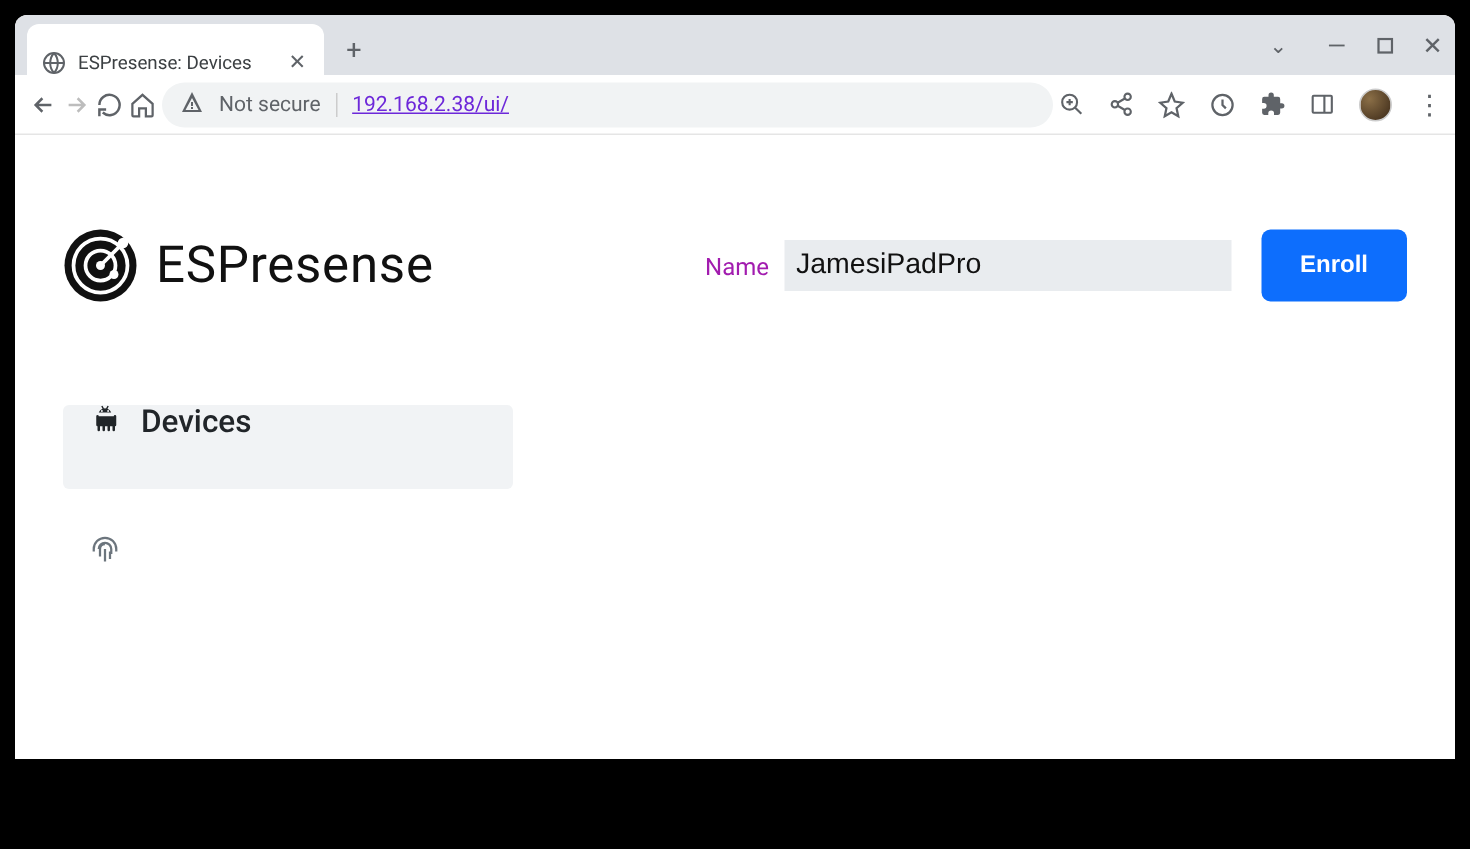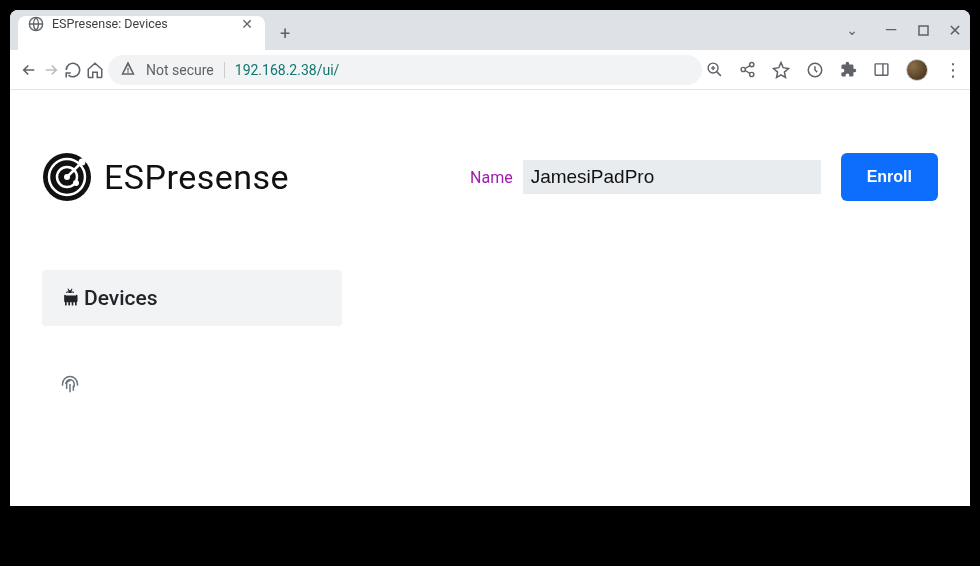--- a/index.html
+++ b/index.html
@@ -23,24 +23,24 @@
       background: #dee1e6;
       height: 40px;
       display: flex;
       align-items: flex-end;
       padding: 0 8px;
       position: relative;
     }
     .tab {
       background: #fff;
       height: 34px;
-      width: 247px;
+      width: 198px;
       border-radius: 8px 8px 0 0;
       display: flex;
-      align-items: flex-start;
+      align-items: flex-end;
       padding: 0 10px;
       gap: 8px;
       font-size: 12.5px;
       color: #3c4043;
       position: relative;
     }
     .tab .globe-icon {
       width: 16px;
       height: 16px;
       flex-shrink: 0;
@@ -82,21 +82,21 @@
       background: #f1f3f4;
       border-radius: 15px;
       display: flex;
       align-items: center;
       padding: 0 12px;
       gap: 10px;
       color: #5f6368;
       font-size: 14px;
     }
     .omnibox .divider { width:1px; height:16px; background:#ccc; }
-    .omnibox .url { color: #0f766e; }
+    .omnibox .url { color: #6d28d9; text-decoration: underline; }
     .toolbar-icons { display:flex; align-items:center; gap:16px; color:#5f6368; }
     .toolbar-icons .ti { cursor:pointer; display:flex; align-items:center; }
     .avatar {
       width: 22px; height: 22px; border-radius: 50%;
       background: radial-gradient(circle at 30% 30%, #8b6f47, #3a2817);
       border: 1px solid #ccc;
     }
     .kebab { font-size: 18px; letter-spacing: -2px; }
 
     .page {
@@ -140,22 +140,22 @@
       padding: 0 26px;
       font-size: 16px;
       font-weight: 600;
       cursor: pointer;
       margin-left: 10px;
     }
     .nav-menu { margin-top: 68px; width: 300px; }
     .nav-item {
       height: 56px;
       display: flex;
-      align-items: center;
-      gap: 4px;
+      align-items: flex-start;
+      gap: 14px;
       padding: 0 18px;
       font-size: 21px;
       color: #6c757d;
       cursor: pointer;
       border-radius: 4px;
     }
     .nav-item.active { background: #f1f3f5; color: #212529; font-weight: 500; }
     .nav-item + .nav-item { margin-top: 30px; }
     .nav-icon { width: 20px; height: 20px; display:flex; align-items:center; justify-content:center; }
   </style>

